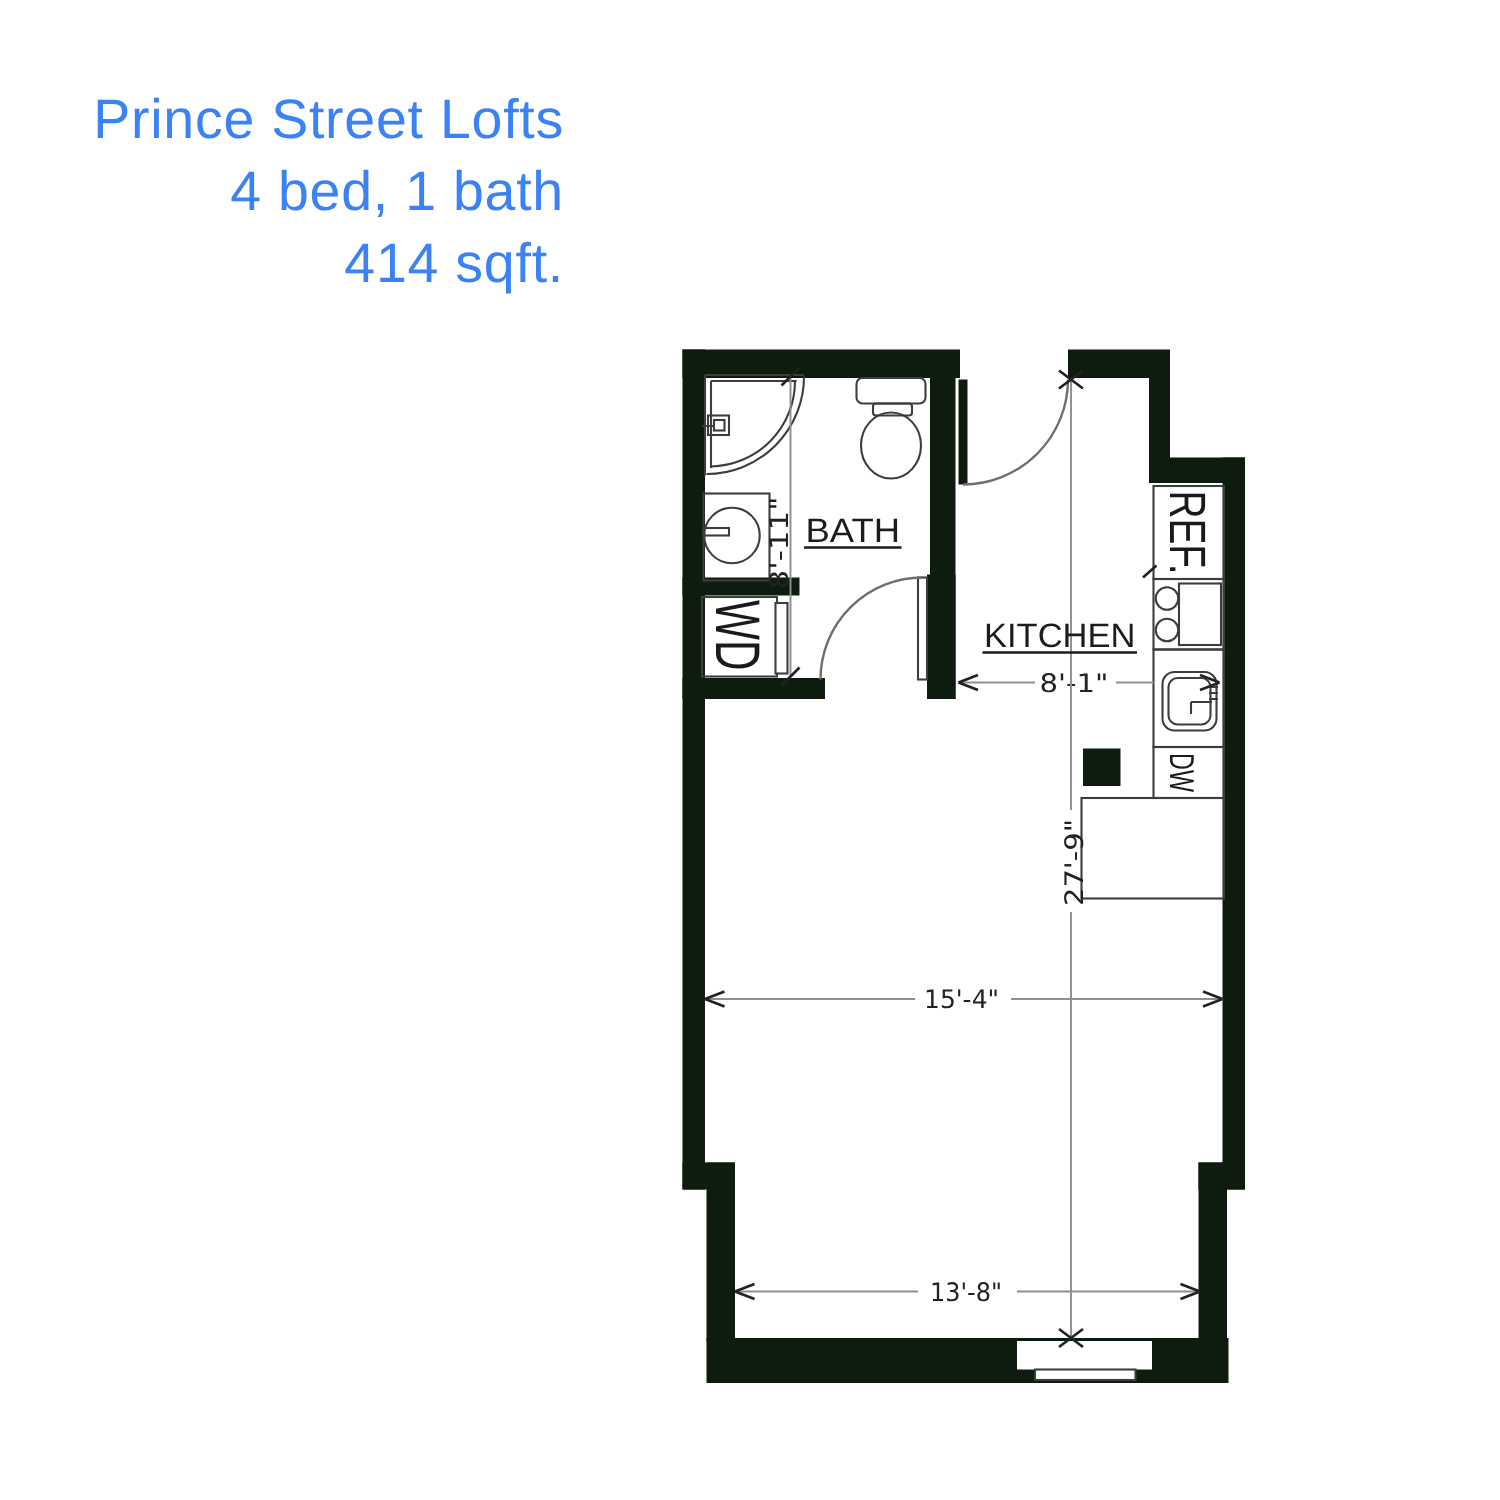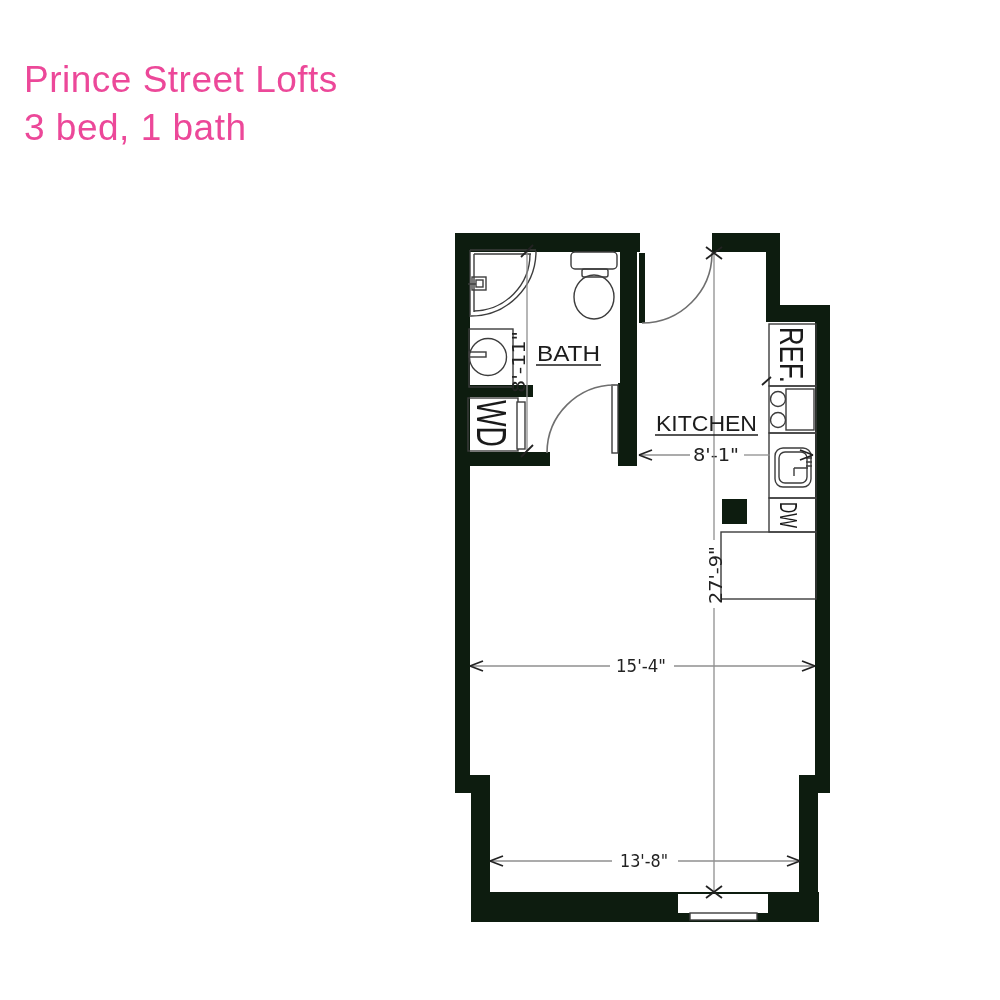--- a/index.html
+++ b/index.html
@@ -1,40 +1,41 @@
 <!DOCTYPE html>
 <html><head>
 <meta charset="utf-8">
 <style>
   html,body{margin:0;padding:0;background:#f3f3f3;}
   #stage{position:relative;width:1000px;height:1000px;background:#ffffff;overflow:hidden;
          font-family:"Liberation Sans",sans-serif;}
-  #title-block{position:absolute;left:24px;top:56px;width:336px;text-align:left;
-               color:#ec4899;font-size:37px;line-height:48px;letter-spacing:.5px;
+  #title-block{position:absolute;left:40px;top:56px;width:336px;text-align:right;
+               color:#3b82f6;font-size:37px;line-height:48px;letter-spacing:.5px;
                font-family:"Liberation Sans",sans-serif;}
   svg{position:absolute;left:0;top:0;}
   .wall{fill:#0d1c0f;stroke:none;}
   .fix{fill:none;stroke:#3d3d3d;stroke-width:1.4;}
   .fixw{fill:#ffffff;stroke:#3d3d3d;stroke-width:1.4;}
   .door{fill:none;stroke:#6f6f6f;stroke-width:1.6;}
   .dim{stroke:#8f8f8f;stroke-width:1.3;fill:none;}
   .tick{stroke:#222222;stroke-width:1.8;fill:none;}
   .roomlabel{fill:#1c1c1c;font-family:"Liberation Sans",sans-serif;}
   .applabel{fill:#1a1a1a;font-family:"Liberation Sans",sans-serif;}
   .dimlabel{fill:#222222;font-family:"DejaVu Sans",sans-serif;}
   .ul{stroke:#1c1c1c;stroke-width:1.6;}
 </style>
 </head>
 <body>
 
 <div id="stage">
 
   <div id="title-block">
     <div>Prince Street Lofts</div>
-    <div>3 bed, 1 bath</div>
+    <div>4 bed, 1 bath</div>
+    <div>414 sqft.</div>
   </div>
 
   <svg width="1000" height="1000" viewBox="0 0 1000 1000">
 
     <g>
       <rect class="wall" x="455" y="233" width="185" height="19"></rect>
       <rect class="wall" x="712" y="233" width="68" height="19"></rect>
       <rect class="wall" x="455" y="233" width="15" height="560"></rect>
       <rect class="wall" x="455" y="775" width="35" height="18"></rect>
       <rect class="wall" x="471" y="775" width="19" height="119"></rect>

